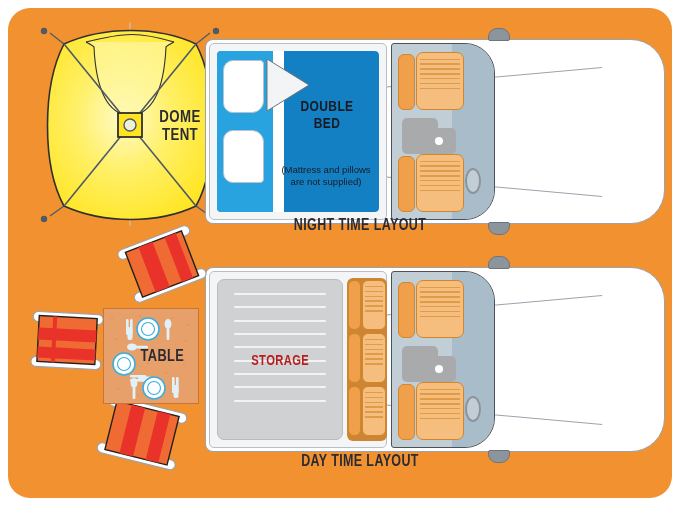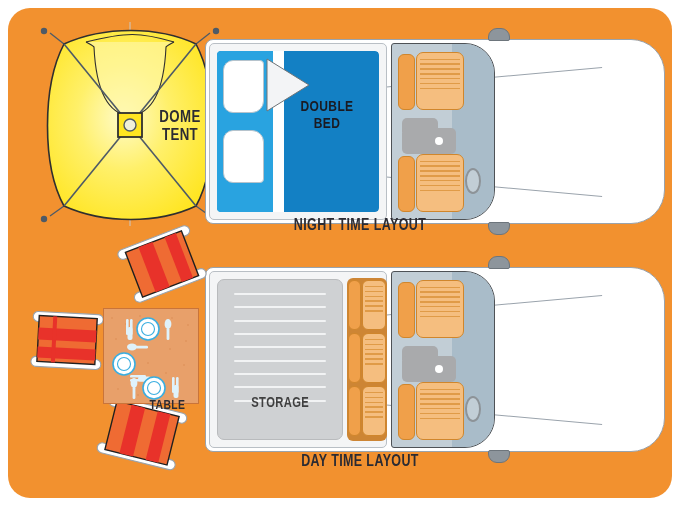--- a/index.html
+++ b/index.html
@@ -85,21 +85,21 @@
 
   
   .storage{
     background:#cfd1d3;border:1.3px solid #b9bbbd;box-sizing:border-box;border-radius:7px;
   }
   .storage-lines{position:absolute;left:13%;right:13%;top:8%;bottom:8%;}
   .storage-lines i{display:block;height:2px;background:#f2f3f4;margin-bottom:11.4px;border-radius:1px;}
   .storage-label{
     position:absolute;left:0;right:0;top:50%;transform:translateY(-50%);
     text-align:center;font-family:"Liberation Sans Narrow","Liberation Sans",sans-serif;
-    font-weight:bold;font-size:14px;color:#404040;letter-spacing:.5px;margin-top:42px;
+    font-weight:bold;font-size:14px;color:#b91c1c;letter-spacing:.5px;
   }
   .storage-label span{display:inline-block;transform:scaleX(.8);}
 
   
   .bench-base{background:#cd8534;border-radius:6px;}
   .bench-cushion{
     background:#f5be7f;border:1.4px solid #d0862c;box-sizing:border-box;border-radius:6px;
   }
   .bench-back{
     background:#f0a04a;border:1.3px solid #d0862c;box-sizing:border-box;border-radius:6px;
@@ -108,21 +108,21 @@
   
   #tent-svg{position:absolute;left:30px;top:20px;}
 
   
   .table-top{
     background:#e8a06a;border:1.6px solid #c9743a;box-sizing:border-box;
   }
   .table-label{
     position:absolute;right:8px;top:50%;transform:translateY(-50%);
     font-family:"Liberation Sans Narrow","Liberation Sans",sans-serif;
-    font-weight:bold;font-size:13px;color:#2b2b33;letter-spacing:.5px;margin-top:48px;
+    font-weight:bold;font-size:16px;color:#2b2b33;letter-spacing:.5px;
   }
   .table-label span{display:inline-block;transform:scaleX(.8);}
 
   .chair{position:absolute;}
 </style>
 </head>
 <body>
 
 <div id="root">
   <div id="panel"></div>
@@ -197,20 +197,24 @@
       <svg class="abs" style="left:48px;top:6px;" width="46" height="56" viewBox="0 0 46 56">
         <path d="M2,2 L44,28 L2,54 Z" fill="#f3f4f6" stroke="#6f7478" stroke-width="1"></path>
       </svg>
 
       <div class="abs pillow" style="left:6px;top:9px;width:41px;height:53px;"></div>
       <div class="abs pillow" style="left:6px;top:79px;width:41px;height:53px;border-radius:10px 12px 4px 10px;"></div>
 
       <div class="bed-txt bed-title" style="left:62px;right:4px;top:46px;">
         <div>DOUBLE</div>
         <div>BED</div>
+      </div>
+      <div class="bed-txt bed-sub" style="left:58px;right:2px;top:113px;">
+        <div>(Mattress and pillows</div>
+        <div>are not supplied)</div>
       </div>
     </div>
 
     <div class="abs cab" style="left:186px;top:4px;width:104px;height:177px;overflow:hidden;">
       <div class="abs cab-shade" style="left:60px;top:0;width:46px;height:177px;"></div>
 
       <div class="abs seat-back" style="left:6px;top:10px;width:17px;height:56px;"></div>
       <div class="abs seat" style="left:24px;top:8px;width:48px;height:58px;">
         <div class="seat-lines">
           <i></i>

